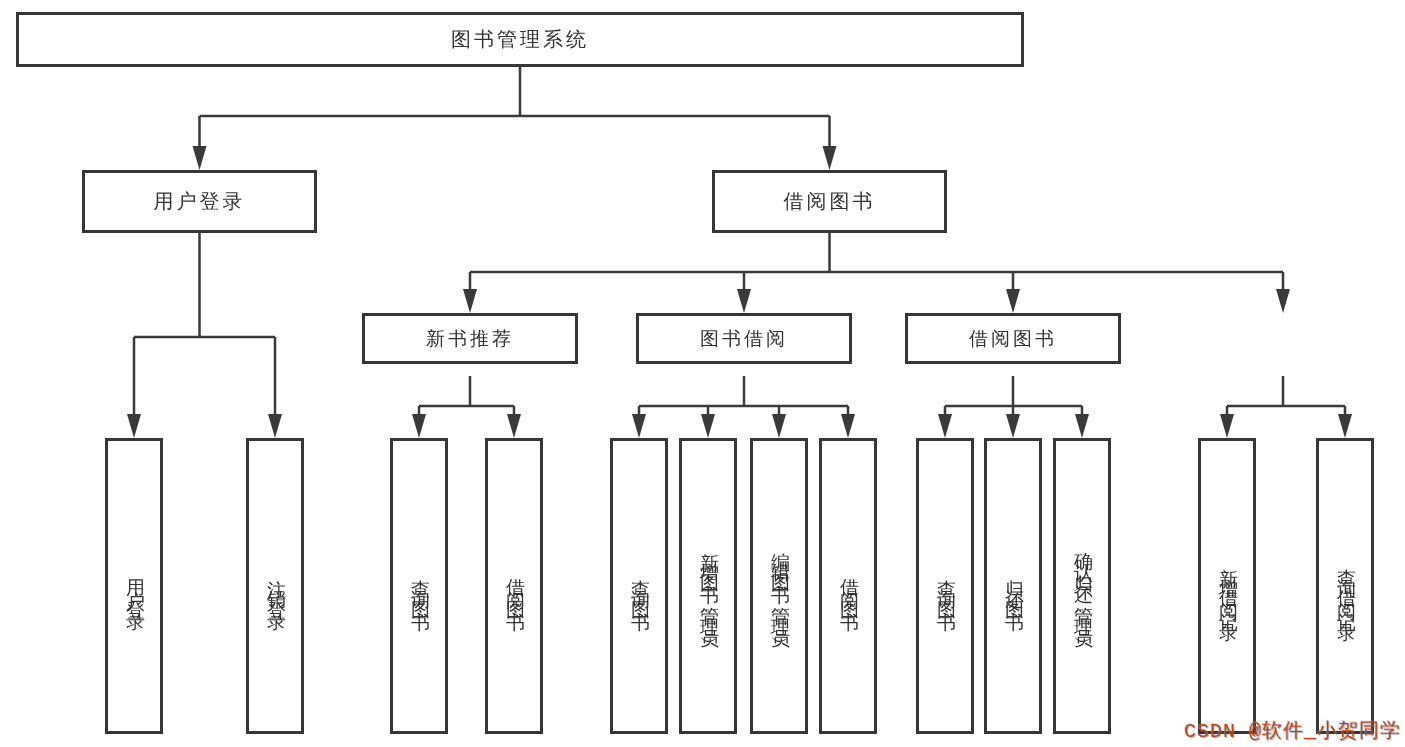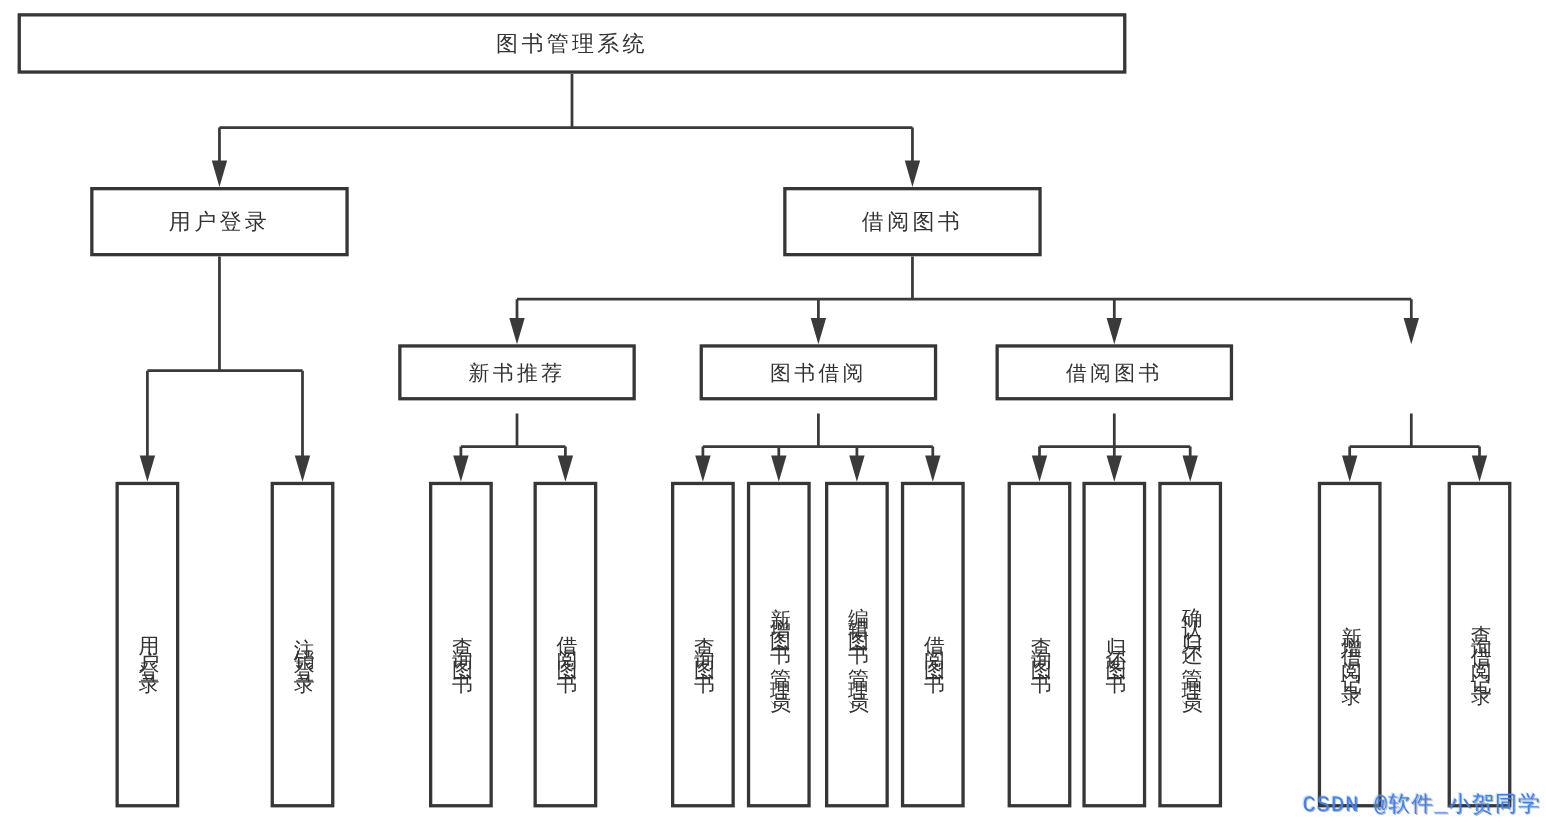--- a/index.html
+++ b/index.html
@@ -39,21 +39,21 @@
     line-height: 1;
     letter-spacing: 11px;
     max-height: 284px;
   }
   .watermark {
     position: absolute;
     right: 4px;
     bottom: 3px;
     font-size: 20px;
     letter-spacing: 1px;
-    color: #3b82f6;
+    color: #c2410c;
     text-shadow: -1px -1px 0 rgba(120,160,220,0.35), 1px 1px 0 rgba(90,90,90,0.45);
     z-index: 5;
     white-space: nowrap;
   }
 </style>
 </head>
 <body>
 
 <div class="canvas">
 

